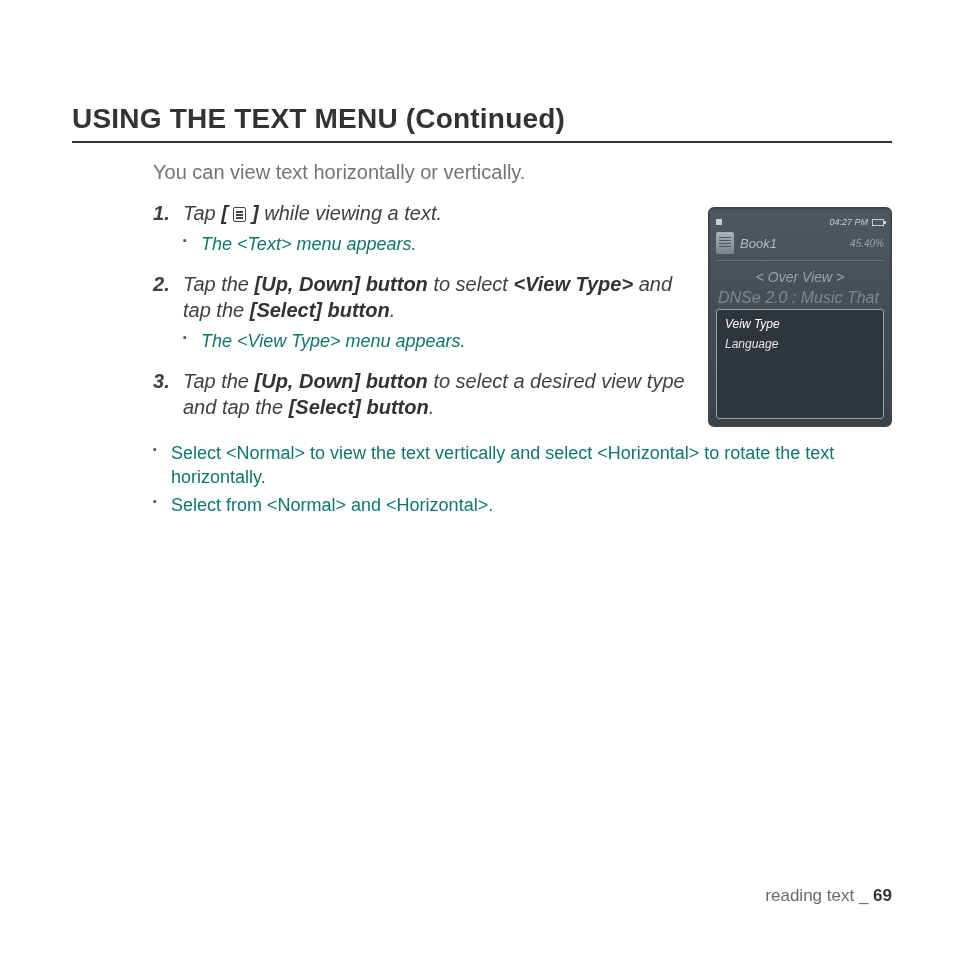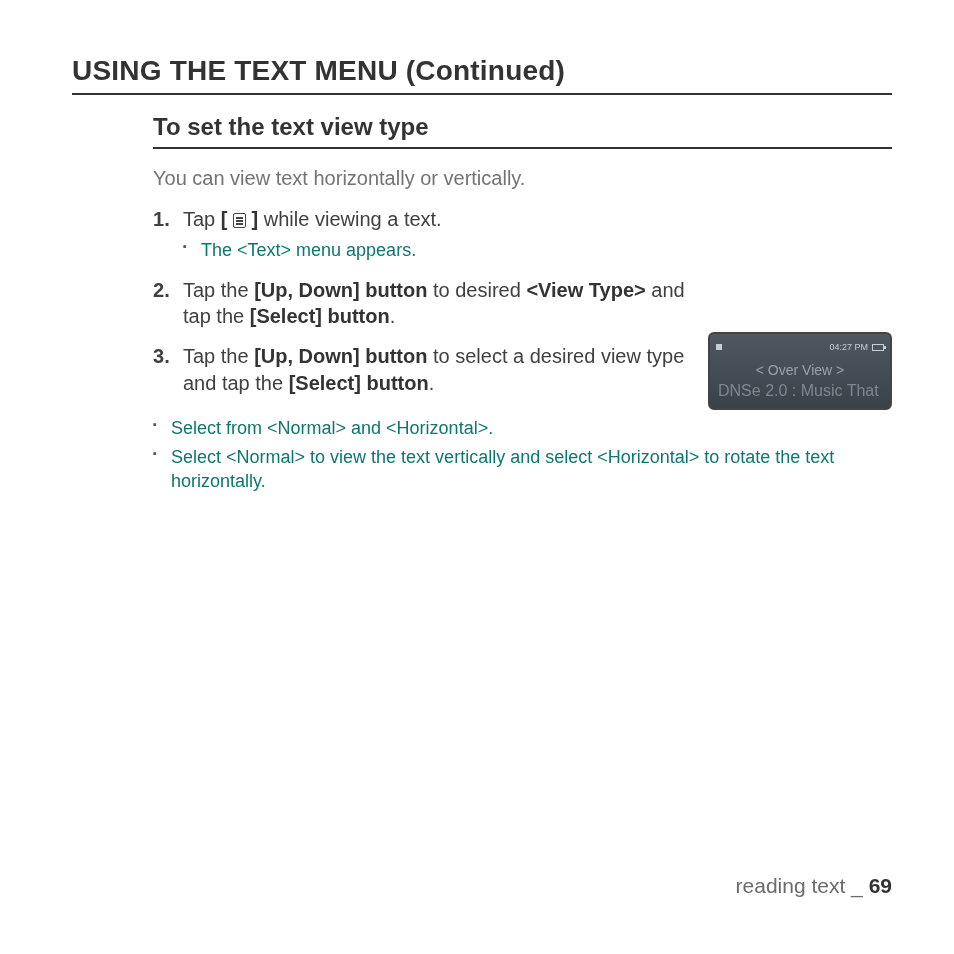--- a/index.html
+++ b/index.html
@@ -7,20 +7,21 @@
   body {
     width: 954px;
     height: 954px;
     font-family: Arial, Helvetica, sans-serif;
     color: #3b3b3b;
     position: relative;
     background: #fff;
   }
   .page {
     padding: 55px 62px 40px 72px;
+    margin-top: 48px;
   }
   .main-title {
     font-size: 28px;
     font-weight: bold;
     letter-spacing: 0.2px;
     color: #333;
     border-bottom: 2px solid #333;
     padding-bottom: 6px;
     margin-bottom: 18px;
   }
@@ -36,21 +37,22 @@
     margin-bottom: 18px;
   }
   .intro {
     font-size: 20px;
     color: #737373;
     margin-bottom: 16px;
   }
   .content-row {
     display: flex;
     gap: 18px;
-    align-items: flex-end;
+    align-items: center;
+    font-style: italic;
   }
   .text-col {
     flex: 1;
     font-size: 20px;
     color: #404040;
   }
   ol.steps {
     list-style: none;
     padding: 0;
     margin: 0;
@@ -188,69 +190,80 @@
     color: #e2e6ea;
     padding: 3px 2px;
   }
   .dev-popup .opt.sel {
     color: #fff;
   }
 
   .page-footer {
     position: absolute;
     right: 62px;
-    bottom: 56px;
-    font-size: 21px;
+    bottom: 48px;
+    font-size: 17px;
     color: #6a6a6a;
   }
   .page-footer .num { font-weight: bold; color:#333; }
 </style>
 </head>
 <body>
 
 <div class="page">
   <div class="main-title">USING THE TEXT MENU (Continued)</div>
 
   <div class="section">
-    <div class="sub-title">To set the text view type</div>
     <div class="intro">You can view text horizontally or vertically.</div>
 
     <div class="content-row">
       <div class="text-col">
         <ol class="steps">
           <li>
             <span>Tap </span><strong>[ </strong><span class="menu-icon"></span><strong> ]</strong><span> while viewing a text.</span>
             <ul class="sub">
               <li>The &lt;Text&gt; menu appears.</li>
             </ul>
           </li>
           <li>
-            <span>Tap the </span><strong>[Up, Down] button</strong><span> to desired </span><strong>&lt;View Type&gt;</strong><span> and tap the </span><strong>[Select] button</strong><span>.</span>
+            <span>Tap the </span><strong>[Up, Down] button</strong><span> to select </span><strong>&lt;View Type&gt;</strong><span> and tap the </span><strong>[Select] button</strong><span>.</span>
+            <ul class="sub">
+              <li>The &lt;View Type&gt; menu appears.</li>
+            </ul>
           </li>
           <li>
             <span>Tap the </span><strong>[Up, Down] button</strong><span> to select a desired view type and tap the </span><strong>[Select] button</strong><span>.</span>
           </li>
         </ol>
       </div>
 
       <div class="device">
         <div class="dev-status">
           <div class="stop"></div>
           <div class="right">
             <span>04:27 PM</span>
             <span class="batt"></span>
           </div>
         </div>
+        <div class="dev-titlebar">
+          <div class="doc-icon"></div>
+          <div class="dev-title">Book1</div>
+          <div class="dev-pct">45.40%</div>
+        </div>
         <div class="dev-subtitle">&lt; Over View &gt;</div>
         <div class="dev-truncated">DNSe 2.0 : Music That</div>
+        <div class="dev-popup">
+          <div class="opt sel">Veiw Type</div>
+          <div class="opt">Language</div>
+        </div>
       </div>
     </div>
 
     <ul class="sub footnotes">
+      <li>Select &lt;Normal&gt; to view the text vertically and select &lt;Horizontal&gt; to rotate the text horizontally.</li>
       <li>Select from &lt;Normal&gt; and &lt;Horizontal&gt;.</li>
-      <li>Select &lt;Normal&gt; to view the text vertically and select &lt;Horizontal&gt; to rotate the text horizontally.</li>
     </ul>
   </div>
 </div>
 
 <div class="page-footer">
   <span>reading text _ </span><span class="num">69</span>
 </div>
 
 </body></html>

